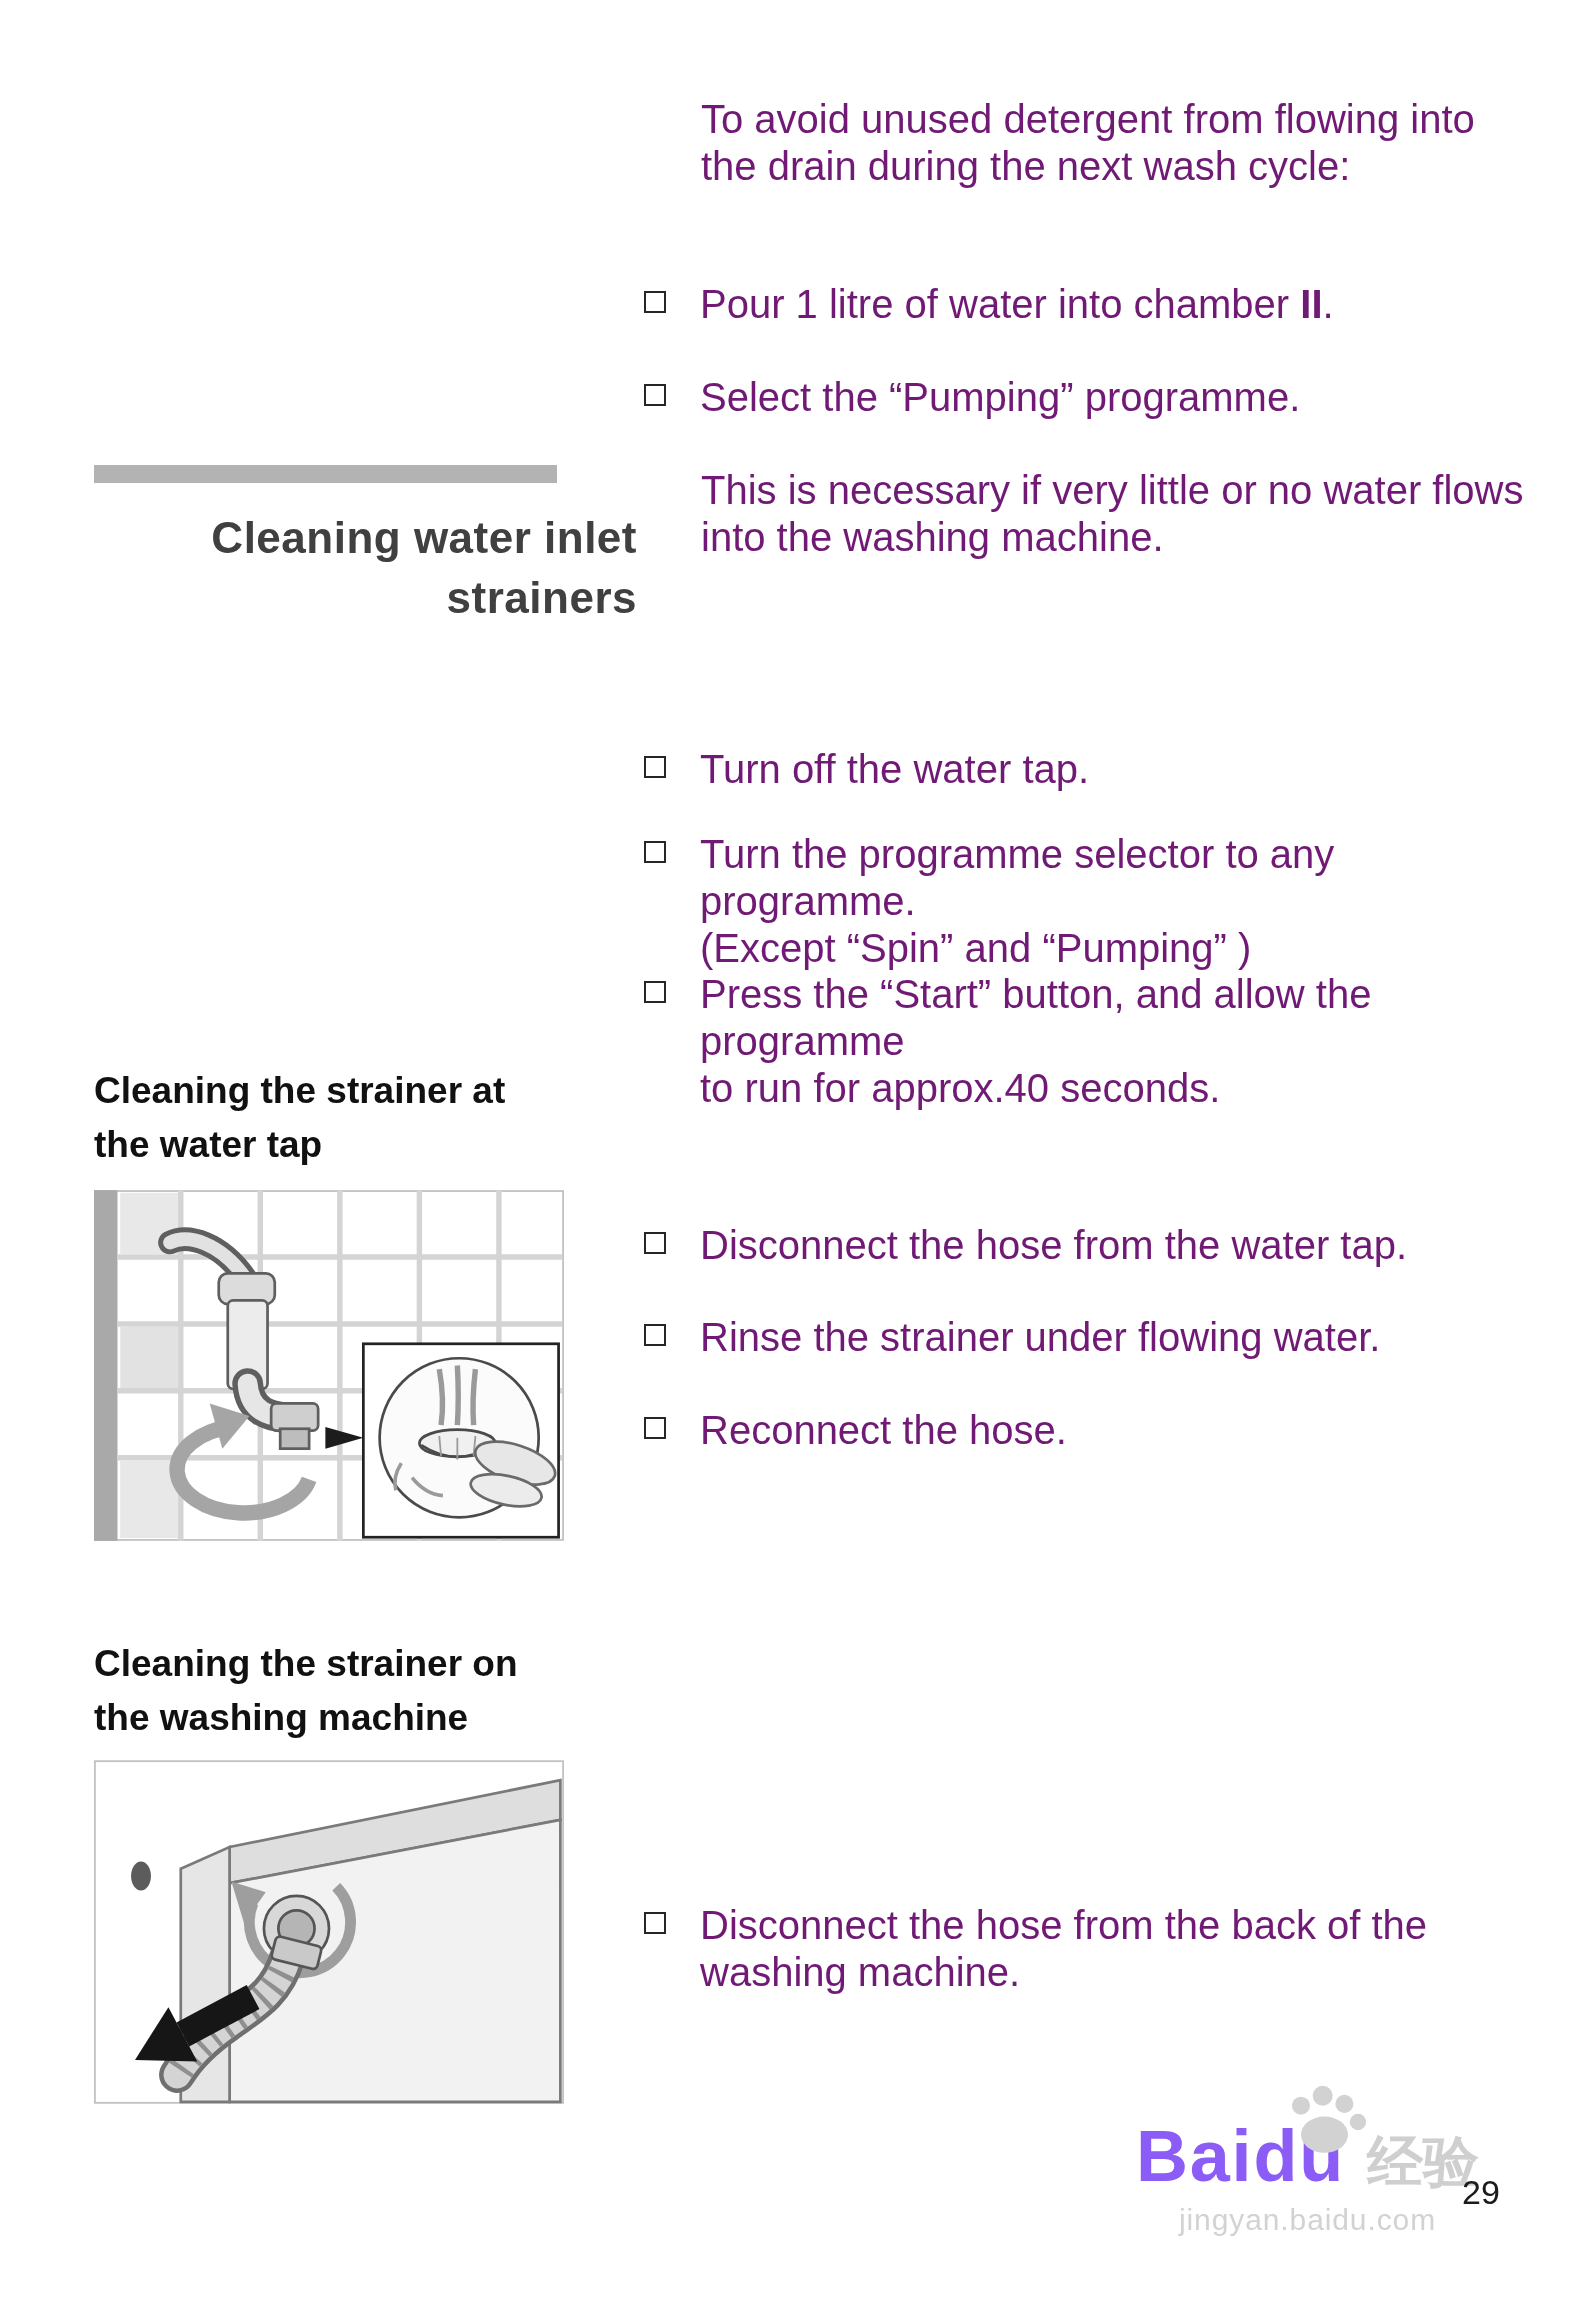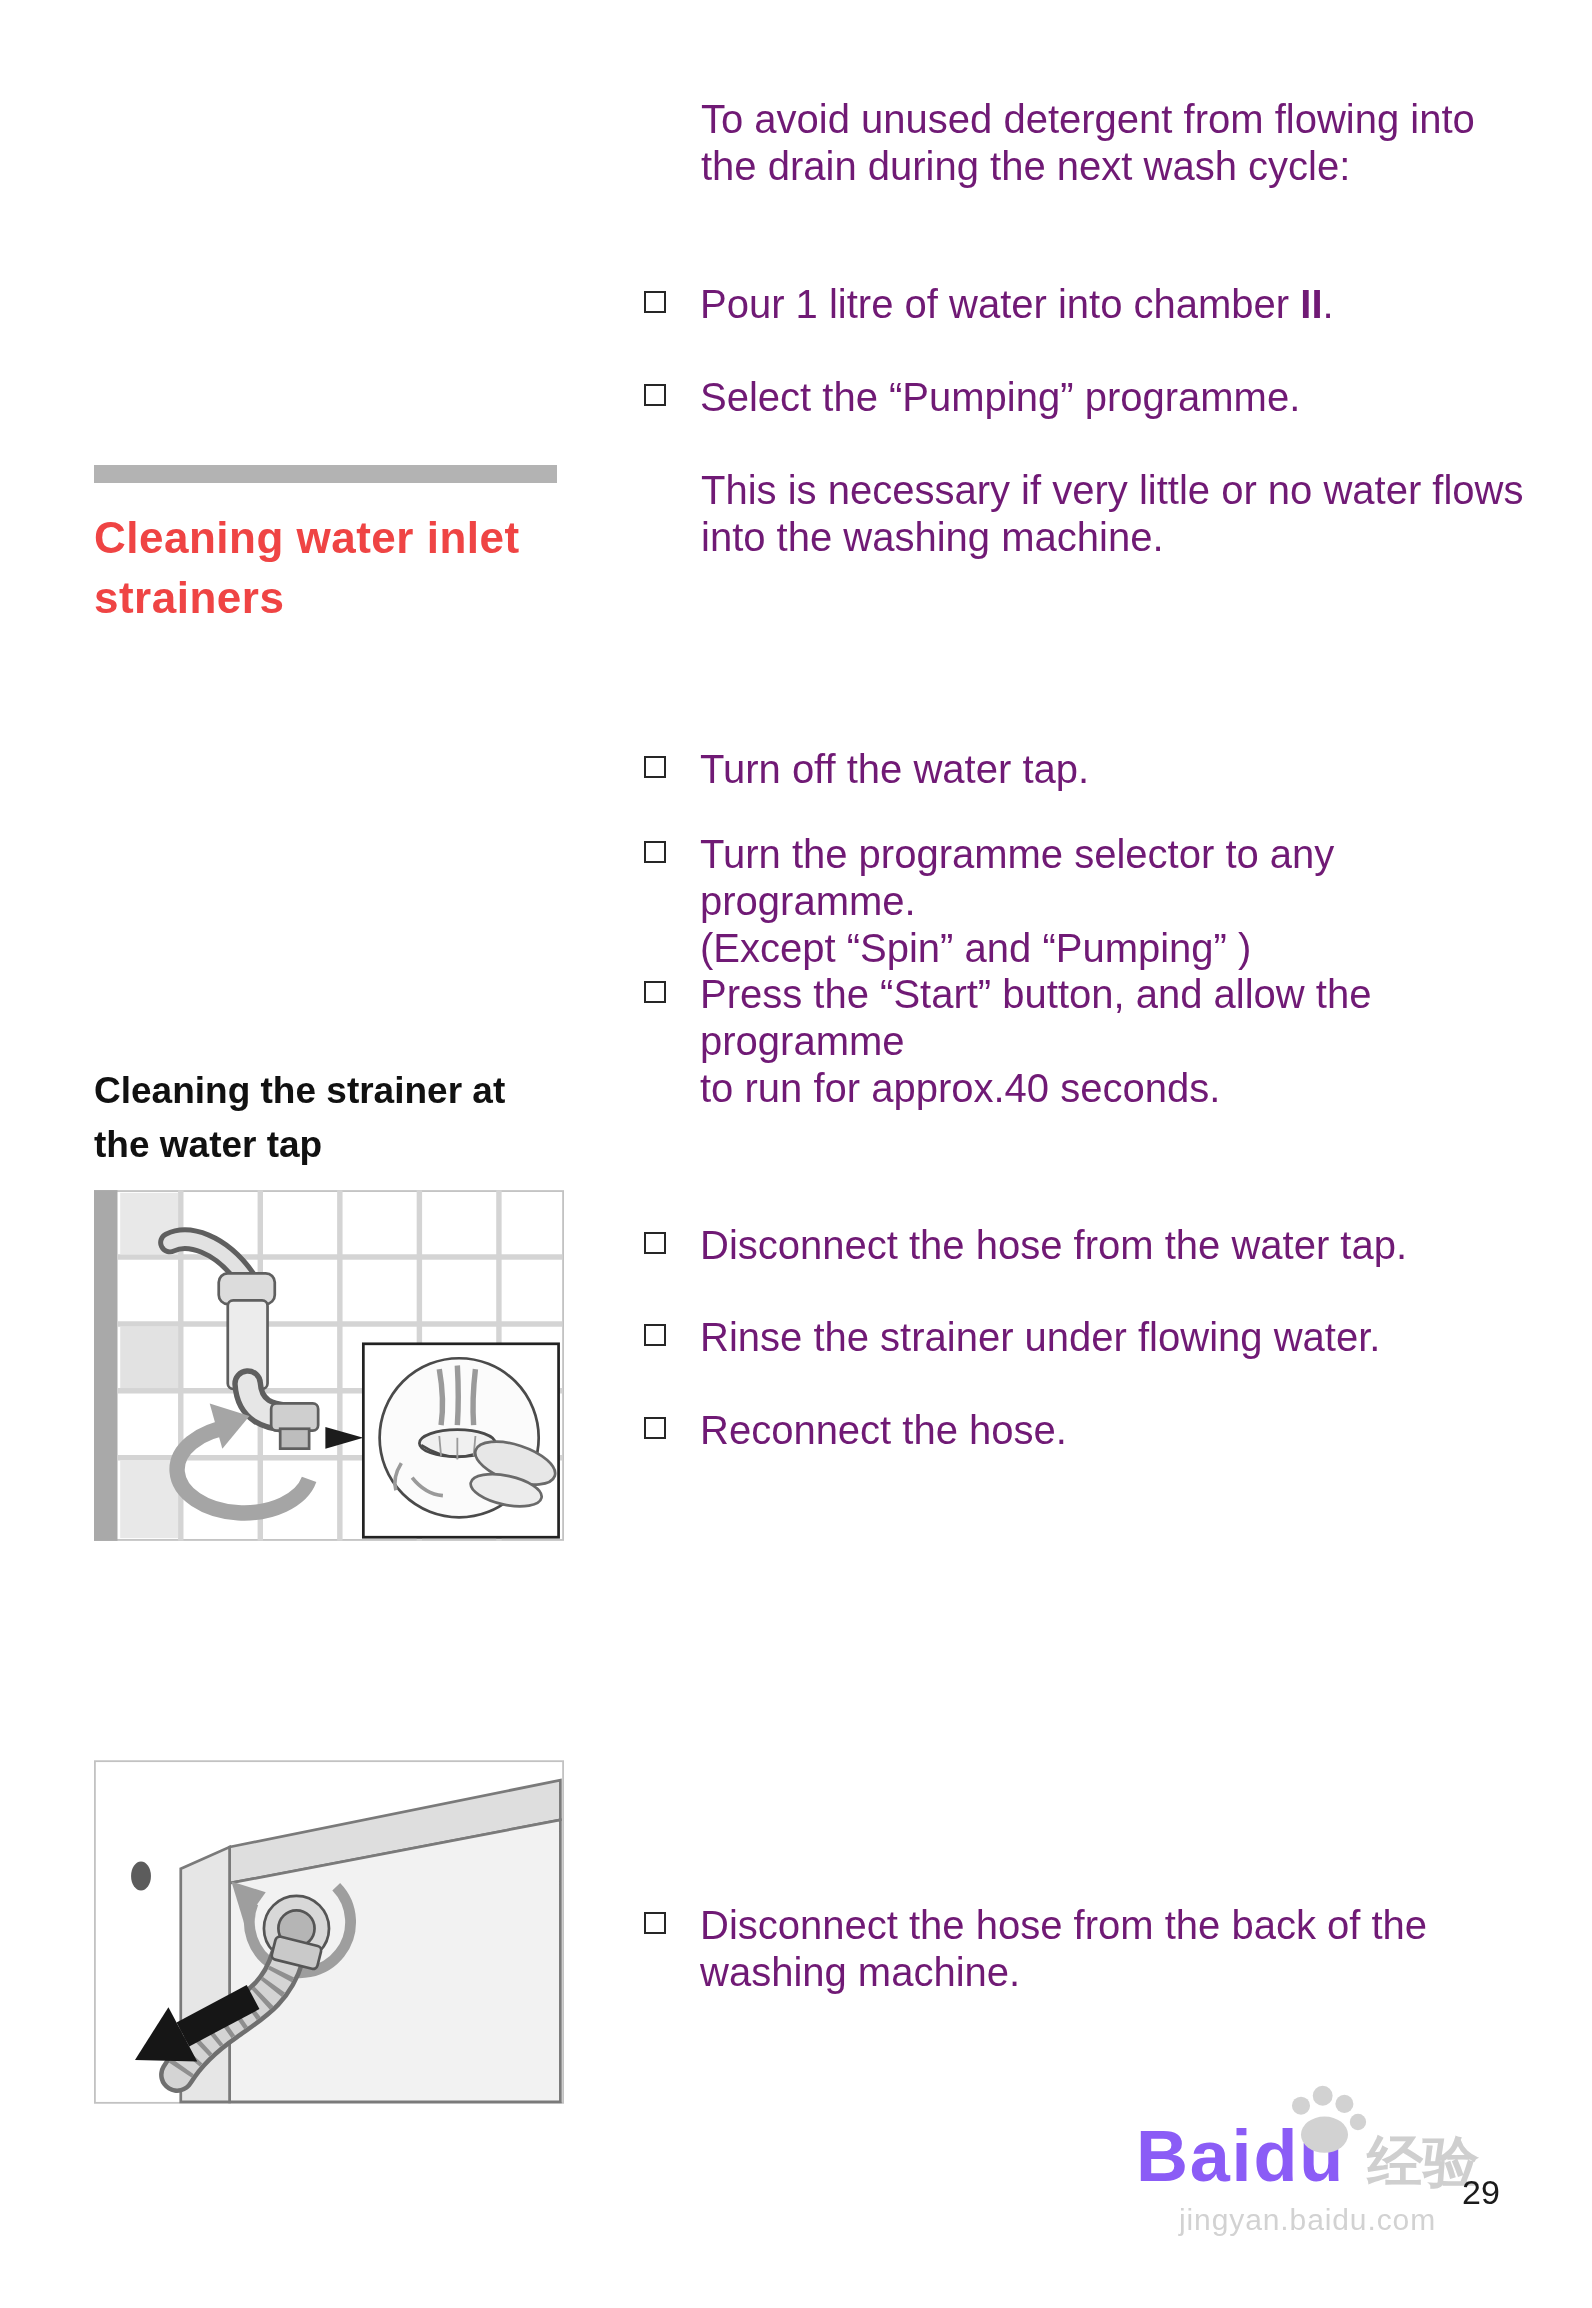--- a/index.html
+++ b/index.html
@@ -34,22 +34,23 @@
     height: 22px;
     border: 2.7px solid #262626;
     margin: 10px 34px 0 0;
     background: #ffffff;
   }
   .title {
     font-size: 44px;
     line-height: 60px;
     font-weight: bold;
     white-space: pre-line;
-    color: #ef4444;
+    color: #404040;
     letter-spacing: 0.5px;
+    text-align: right;
   }
   .subtitle {
     font-size: 37px;
     line-height: 54px;
     font-weight: bold;
     white-space: pre-line;
     color: #111111;
   }
   .bar {
     position: absolute;
@@ -205,20 +206,22 @@
   </div>
   <div class="bullet" style="top:1266px">
     <span class="cb"></span>
     <span class="body-text">Rinse the strainer under flowing water.</span>
   </div>
   <div class="bullet" style="top:1359px">
     <span class="cb"></span>
     <span class="body-text">Reconnect the hose.</span>
   </div>
 
+  <div class="abs subtitle" style="left:94px; top:1637px; width:579px;">Cleaning the strainer on
+the washing machine</div>
 
   <div class="bullet" style="top:1854px">
     <span class="cb"></span>
     <span class="body-text">Disconnect the hose from the back of the
 washing machine.</span>
   </div>
 
   <div class="figure" style="top:1760px;">
     <svg width="470" height="344" viewBox="0 0 520 380">
       <rect x="1" y="1" width="518" height="378" fill="#ffffff" stroke="#c2c2c2" stroke-width="2"></rect>

